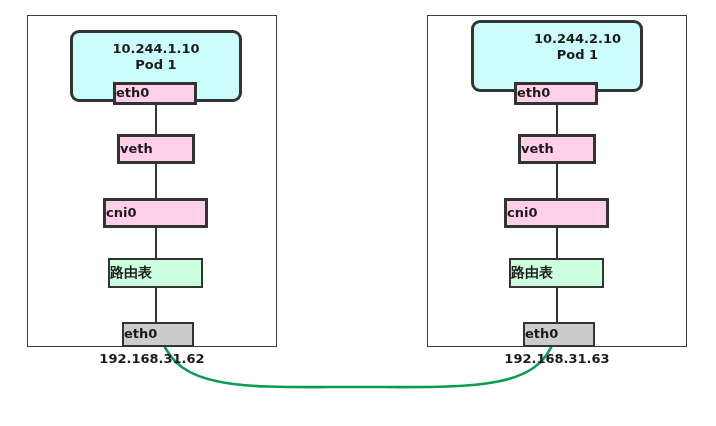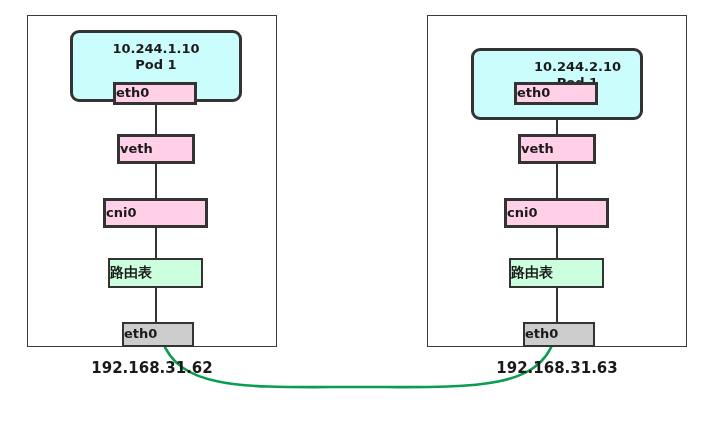--- a/index.html
+++ b/index.html
@@ -76,23 +76,22 @@
     background: #cccccc;
     border: 2px solid #333333;
     font-size: 13px;
   }
 
   
   .txt {
     position: absolute;
     white-space: nowrap;
     text-align: center;
-    font-size: 15px;
+    font-size: 13px;
     color: #1a1a1a;
-    margin-top: 8px;
   }
 
   
   .spine {
     position: absolute;
     background: #333333;
     width: 2px;
   }
 
   svg.link-layer {
@@ -147,21 +146,21 @@
 
   <div class="txt" style="left:27px; top:351px; width:250px;">192.168.31.62</div>
 
   <div class="node-box" style="left:427px; top:15px; width:260px; height:332px;"></div>
 
   <div class="spine" style="left:556px; top:104px; height:30px;"></div>
   <div class="spine" style="left:556px; top:164px; height:34px;"></div>
   <div class="spine" style="left:556px; top:228px; height:30px;"></div>
   <div class="spine" style="left:556px; top:288px; height:34px;"></div>
 
-  <div class="gbox pod" style="left:471px; top:48px; width:172px; height:72px;padding-left:41px;">
+  <div class="gbox pod" style="left:471px; top:20px; width:172px; height:72px;padding-left:41px;">
     <span class="pod-line">10.244.2.10</span>
     <span class="pod-line">Pod 1</span>
   </div>
   <div class="gbox pink" style="left:514px; top:82px; width:84px; height:23px;">
     <span>eth0</span>
   </div>
 
   <div class="gbox pink" style="left:518px; top:134px; width:78px; height:30px;">
     <span>veth</span>
   </div>

